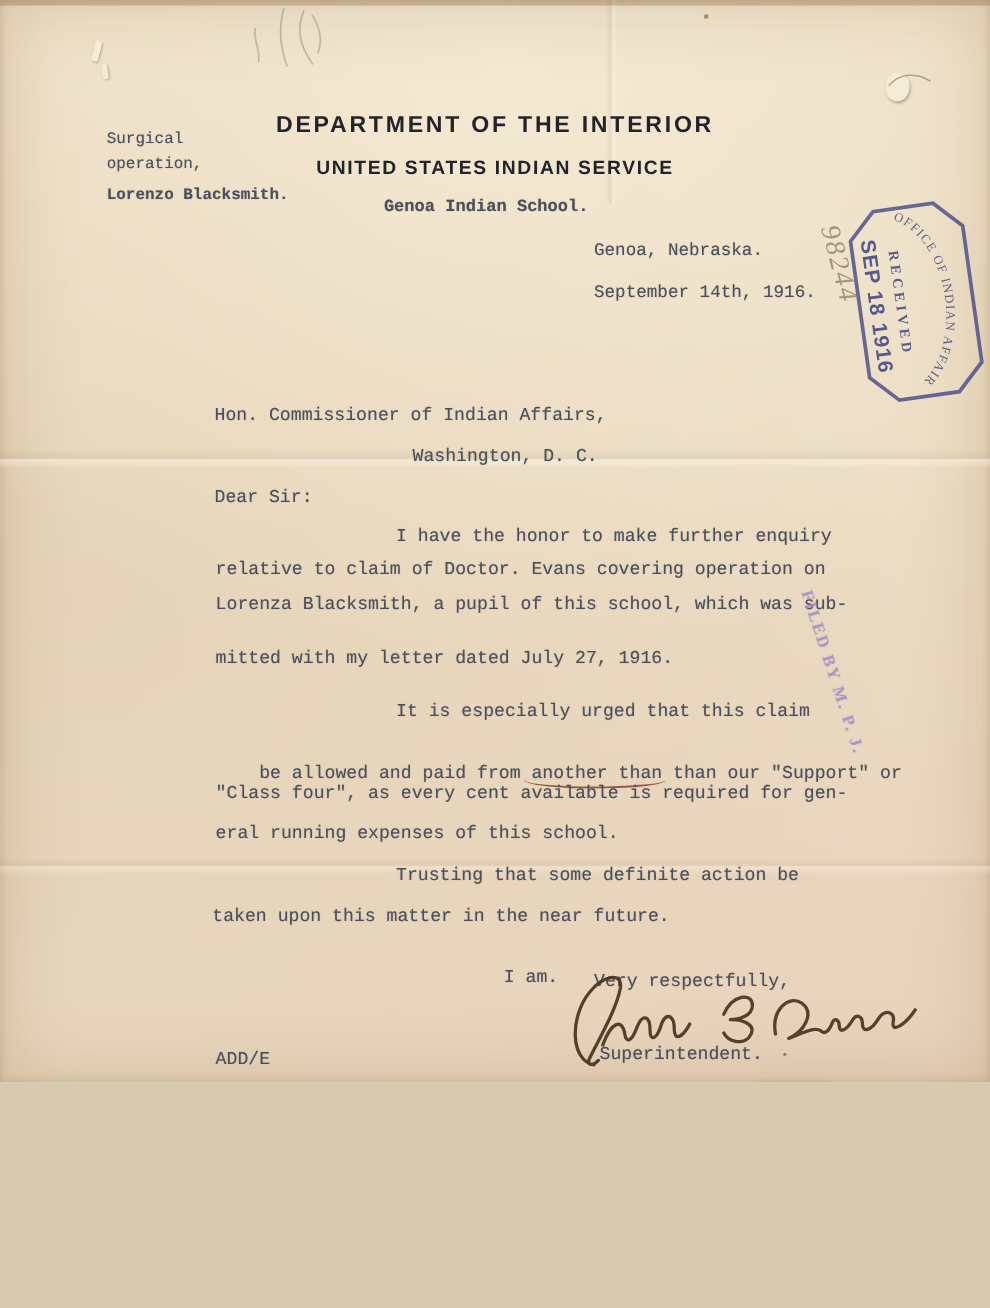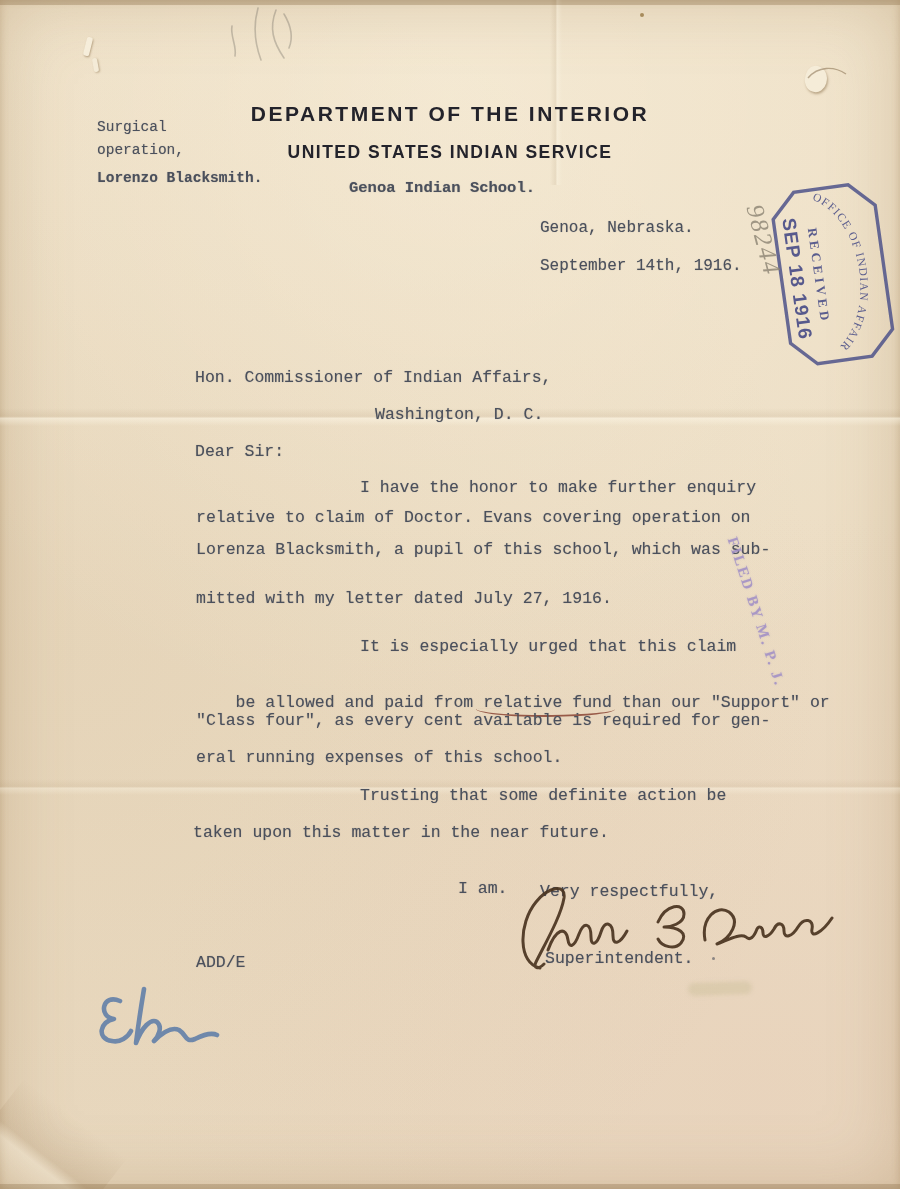--- a/index.html
+++ b/index.html
@@ -1,17 +1,17 @@
 <!DOCTYPE html>
 <html><head>
 <meta charset="utf-8">
 <style>
   html,body{margin:0;padding:0;background:#d8cab0;}
   #page{
-    position:relative;width:900px;height:1189px;overflow:hidden;
+    position:relative;width:900px;height:984px;overflow:hidden;
     font-family:"Liberation Mono","DejaVu Sans Mono",monospace;
     background:
       radial-gradient(120% 90% at 50% 8%, rgba(255,248,230,.38), transparent 60%),
       radial-gradient(100% 70% at 85% 92%, rgba(228,188,172,.20), transparent 70%),
       radial-gradient(140% 100% at 8% 55%, rgba(190,160,115,.13), transparent 60%),
       linear-gradient(#eee0c7,#e9d9c0);
     box-shadow: inset 0 0 70px rgba(150,115,70,.28), inset 0 0 9px rgba(140,105,60,.30);
   }
   .tw{position:absolute;color:#4b505c;font-size:16.5px;white-space:pre;
       text-shadow:0 0 1px rgba(75,80,92,.45);letter-spacing:0;}
@@ -94,21 +94,21 @@
   <div class="tw" style="left:375px;top:405px;">Washington, D. C.</div>
   <div class="tw" style="left:195px;top:442px;">Dear Sir:</div>
 
   <div class="tw" style="left:360px;top:478px;">I have the honor to make further enquiry</div>
   <div class="tw" style="left:196px;top:508px;">relative to claim of Doctor. Evans covering operation on</div>
   <div class="tw" style="left:196px;top:540px;">Lorenza Blacksmith, a pupil of this school, which was sub-</div>
   <div class="tw" style="left:196px;top:589px;">mitted with my letter dated July 27, 1916.</div>
 
   <div class="tw" style="left:360px;top:637px;">It is especially urged that this claim</div>
   <div class="tw" style="left:196px;top:674px;">
-    <span>be allowed and paid from </span><span class="hand-underline">relative fund</span><span> than our "Support" or</span>
+    <span>be allowed and paid from </span><span class="hand-underline">another than</span><span> than our "Support" or</span>
   </div>
   <div class="tw" style="left:196px;top:711px;">"Class four", as every cent available is required for gen-</div>
   <div class="tw" style="left:196px;top:748px;">eral running expenses of this school.</div>
 
   <div style="position:absolute;left:668px;top:612px;width:178px;height:22px;transform:rotate(72deg);
               font-family:'Liberation Serif',serif;font-weight:bold;font-size:15px;letter-spacing:2px;
               color:rgba(160,143,197,.8);white-space:pre;text-shadow:0 0 1.5px rgba(160,143,197,.5);">FILED BY M. P. J.</div>
 
   <div class="tw" style="left:193px;top:823px;">taken upon this matter in the near future.</div>
   <div class="tw" style="left:360px;top:786px;">Trusting that some definite action be</div>

